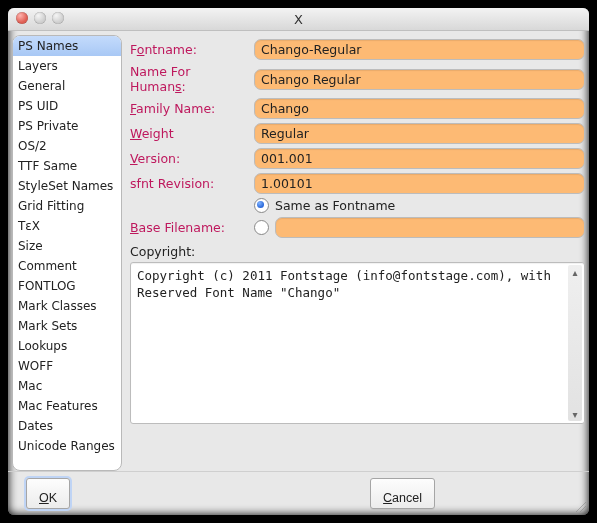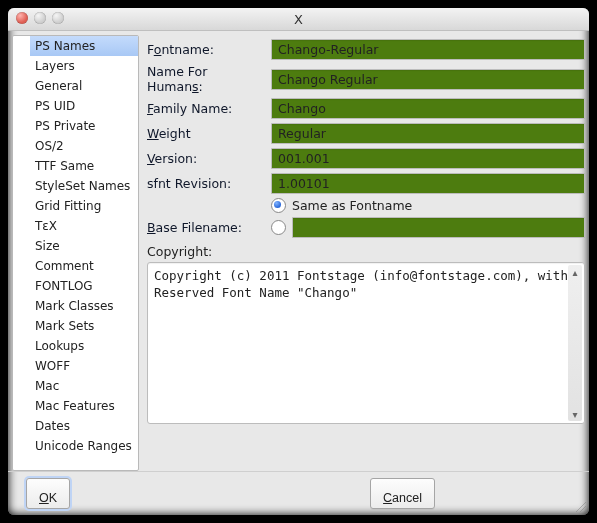--- a/index.html
+++ b/index.html
@@ -37,56 +37,55 @@
   .dot.yel{background:radial-gradient(circle at 35% 30%,#f5f5f5,#d0d0d0 60%);}
   .dot.grn{background:radial-gradient(circle at 35% 30%,#f5f5f5,#d0d0d0 60%);}
   .content{
     flex:1;display:flex;padding:4px 2px 0 4px;
     gap:0;
   }
   .sidebar{
     width:108px;
     border:1px solid #b9b9b9;
     background:#fff;
-    border-radius:2px;
+    border-radius:8px;
     overflow:hidden;
     font-size:12px;
     line-height:18px;
     margin-right:8px;
-    padding-left:17px;
   }
   .sidebar .item{
     padding:1px 5px;
     white-space:nowrap;
     cursor:default;
   }
   .sidebar .item.selected{
     background:linear-gradient(#c4dbfc,#a8c8f5);
   }
   .form{
     flex:1;
     font-size:12.5px;
     padding:4px 2px 0 0;
   }
   .row{
     display:flex;align-items:center;margin-bottom:4px;gap:6px;
   }
   .row .lbl{
     width:118px;
     text-align:left;
-    color:#0f172a;
+    color:#be185d;
   }
   .row input[type=text]{
     flex:1;
     font:12.5px "Lucida Grande","DejaVu Sans",Arial,monospace;
     color:#222;
     border:1px solid #bcbcbc;
-    border-radius:1px;
+    border-radius:7px;
     padding:2px 6px;
-    background:#4d7c0f;
+    background:#fdba74;
     box-shadow:inset 0 1px 1px rgba(0,0,0,.08);
   }
   .radio{
     width:13px;height:13px;border-radius:50%;
     border:1px solid #888;background:#fff;
     display:inline-block;position:relative;flex:none;
   }
   .radio.checked::after{
     content:"";position:absolute;left:2px;top:2px;width:7px;height:7px;
     border-radius:50%;background:radial-gradient(circle at 35% 30%,#7fb3ff,#2b68d9 70%);

